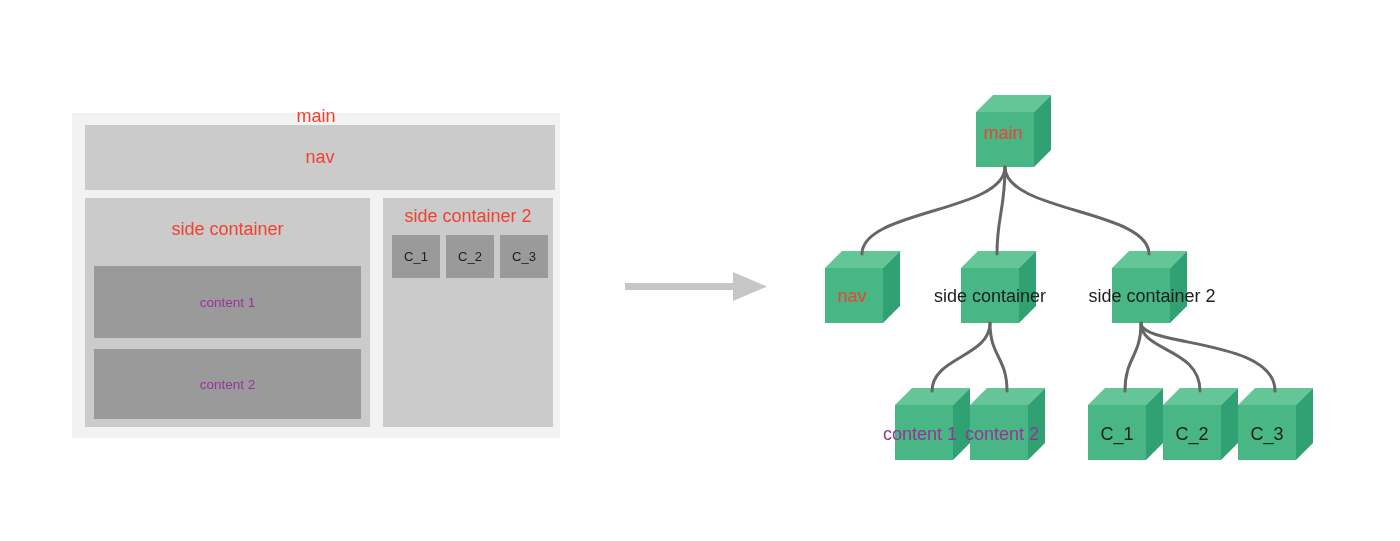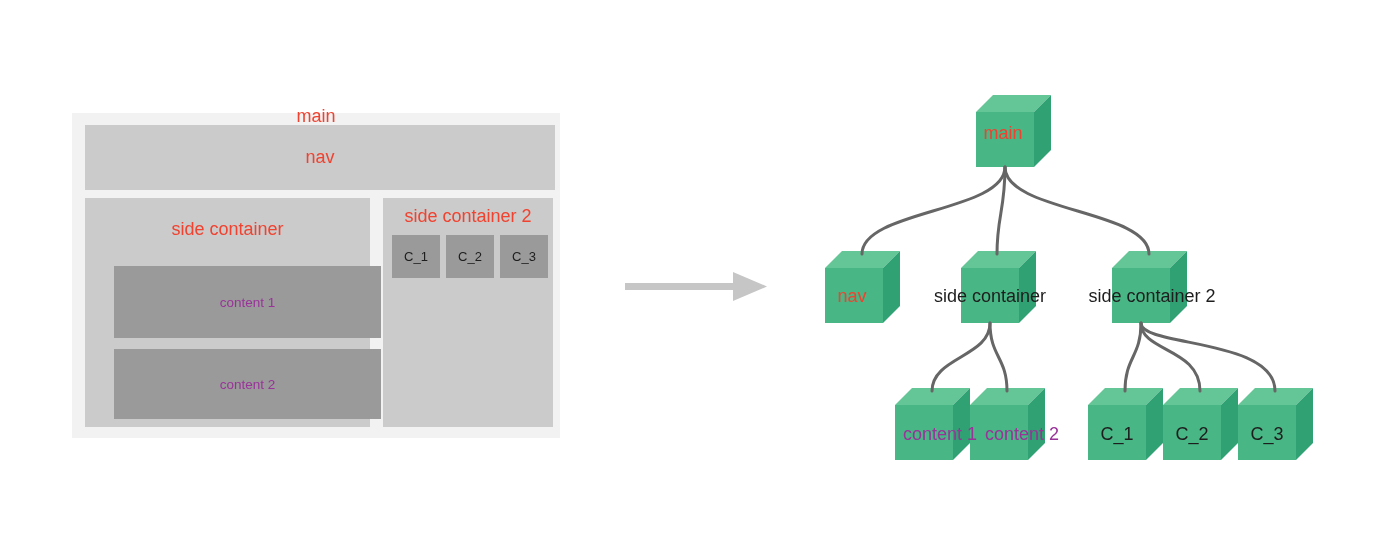--- a/index.html
+++ b/index.html
@@ -25,21 +25,21 @@
   }
   .abs{position:absolute;}
   .lbl{
     position:absolute;
     font-size:18px;line-height:15px;
     white-space:nowrap;
     transform:translateX(-50%);
     text-align:center;
   }
   .red{color:var(--label-red);}
-  .purple{color:var(--label-purple);margin-left:20px;}
+  .purple{color:var(--label-purple);}
   .black{color:var(--label-black);}
 
   
   #wf-main{
     left:72px;top:113px;width:488px;height:325px;
     background:var(--outer-box-gray);
   }
   #wf-nav{
     left:13px;top:12px;width:470px;height:65px;
     background:var(--panel-gray);

